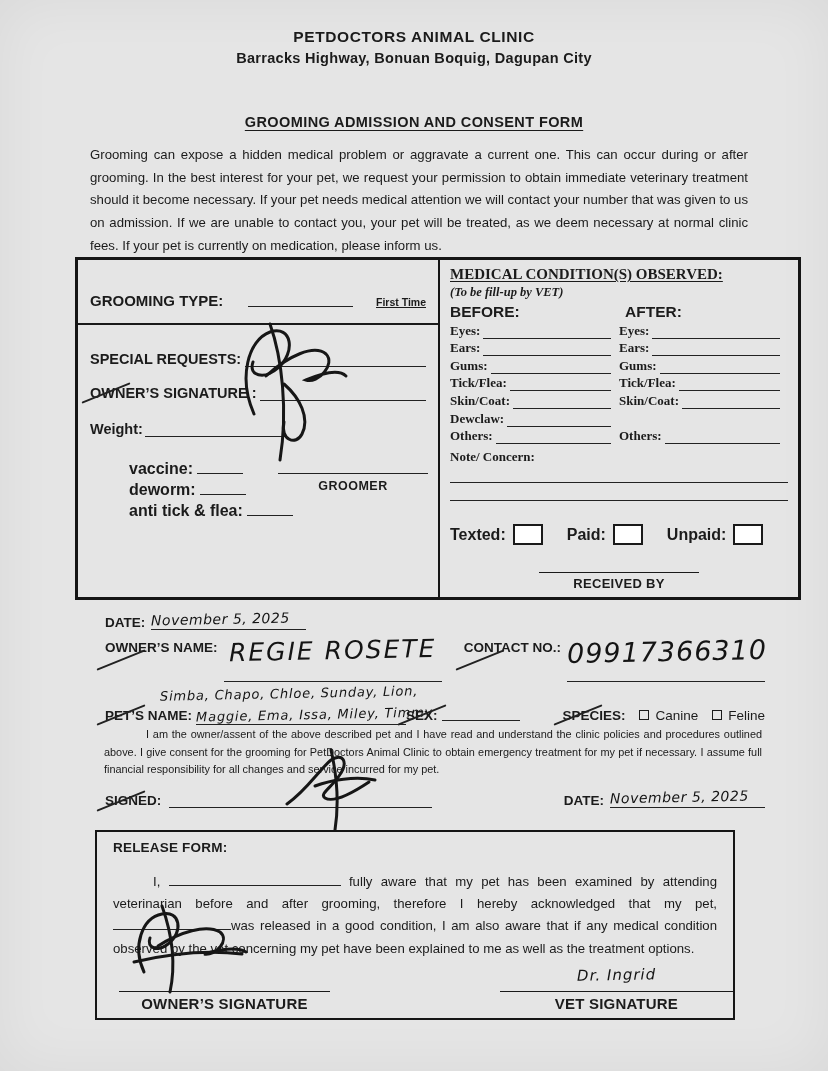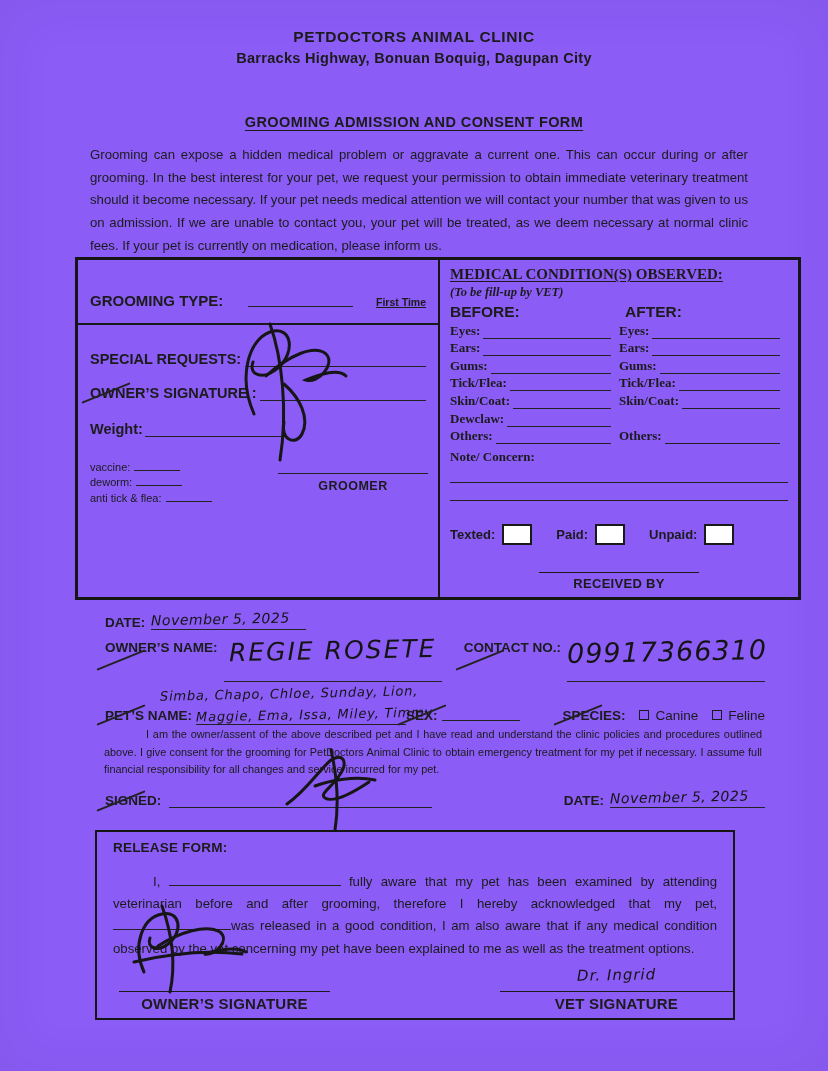--- a/index.html
+++ b/index.html
@@ -1,21 +1,21 @@
 <!DOCTYPE html>
 <html><head>
 <meta charset="utf-8">
 <style>
   * { box-sizing: border-box; }
   html,body { margin:0; padding:0; background:#ffffff; }
   .page {
     position: relative;
     width: 828px; height: 1071px;
     margin: 0 auto;
-    background: #8b5cf6;
+    background: #e5e5e5;
     color: #1b1b1b;
     font-family: "Liberation Sans", sans-serif;
     box-shadow: inset 0 0 60px rgba(0,0,0,0.05);
     overflow: hidden;
   }
   
   .hdr { position:absolute; top:28px; left:0; width:100%; text-align:center; }
   .clinic { font-size:15.5px; font-weight:bold; letter-spacing:0.6px; }
   .addr   { font-size:14.5px; font-weight:bold; margin-top:4px; letter-spacing:0.3px; }
   .ftitle { position:absolute; top:114px; left:0; width:100%; text-align:center;
@@ -33,41 +33,41 @@
   .row-flex { display:flex; align-items:flex-end; }
   .gt-row { margin-top:32px; font-size:15px;gap:19px; }
   .gt-line { flex:1; margin:0 4px 2px 6px; border-bottom:1.6px solid #222; height:14px; }
   .first-time { font-size:10.5px; font-weight:bold; text-decoration:underline; padding-bottom:1px; }
   .lcell-hr { margin-top:14px; border-bottom:2.2px solid #1a1a1a; margin-left:-12px; margin-right:-12px; }
   .sr-row { margin-top:26px; font-size:14.5px; }
   .os-row { margin-top:18px; font-size:14.5px; position:relative; }
   .wt-row { margin-top:20px; font-size:14.5px; }
   .line-flex { flex:1; border-bottom:1.6px solid #222; height:13px; margin-left:4px; }
   .wt-line { width:140px; border-bottom:1.6px solid #222; height:13px; margin-left:2px; }
-  .vax { margin-top:22px; font-size:11px; font-weight:normal; line-height:1.3; }
+  .vax { margin-top:22px; font-size:16px; font-weight:bold; line-height:1.3;margin-left:39px; }
   .vax .short { display:inline-block; width:46px; border-bottom:1.6px solid #222; height:12px; margin-left:4px; }
   .groomer-blk { position:absolute; left:200px; top:202px; width:150px; text-align:center; }
   .groomer-line { border-bottom:1.6px solid #222; height:12px; }
   .groomer-lab { font-size:12.5px; font-weight:bold; margin-top:5px; letter-spacing:0.5px; }
   .sig-top { position:absolute; left:148px; top:58px; width:130px; height:150px; pointer-events:none; }
   .med-title { font-family:"Liberation Serif", serif; font-size:15px; font-weight:bold;
                text-decoration:underline; text-underline-offset:2px; }
   .med-sub { font-family:"Liberation Serif", serif; font-size:12.5px; font-weight:bold; font-style:italic; margin-top:2px; }
   .ba-row { display:flex; margin-top:3px; }
   .ba-row span { font-size:15.5px; font-weight:bold; }
   .ba-before { width:175px; }
   .mrow { display:flex; height:17.6px; }
   .mcell { flex:1; display:flex; align-items:flex-end; }
   .mcell .mlab { font-family:"Liberation Serif", serif; font-size:13px; font-weight:bold; white-space:nowrap; }
   .mcell .mline { flex:1; border-bottom:1.5px solid #222; height:12px; margin-left:3px; margin-right:8px; }
   .mcell.noline .mline { border-bottom:none; }
   .note-lab { font-family:"Liberation Serif", serif; font-size:13px; font-weight:bold; margin-top:5px; }
   .note-line { border-bottom:1.6px solid #222; height:18px; }
   .chk-row { display:flex; align-items:center; margin-top:23px; }
-  .chk-lab { font-size:13px; font-weight:bold; }
+  .chk-lab { font-size:16px; font-weight:bold; }
   .chk-box { width:30px; height:21px; border:2px solid #1a1a1a; margin-left:7px; margin-right:24px; background:#fff; }
   .recv { position:absolute; left:0; right:0; bottom:6px; text-align:center; }
   .recv-line { width:160px; margin:0 auto; border-bottom:1.8px solid #1a1a1a; height:10px; }
   .recv-lab { font-size:13px; font-weight:bold; margin-top:3px; letter-spacing:0.3px; }
   
   .hw { font-family:"DejaVu Sans", sans-serif; font-style:italic; color:#141414;
         transform:rotate(-1.2deg); display:inline-block; letter-spacing:0.5px; }
   .hw-date { font-size:14px; }
   .hw-name { font-size:25px; letter-spacing:2px; }
   .hw-contact { font-size:27px; letter-spacing:1px; }

